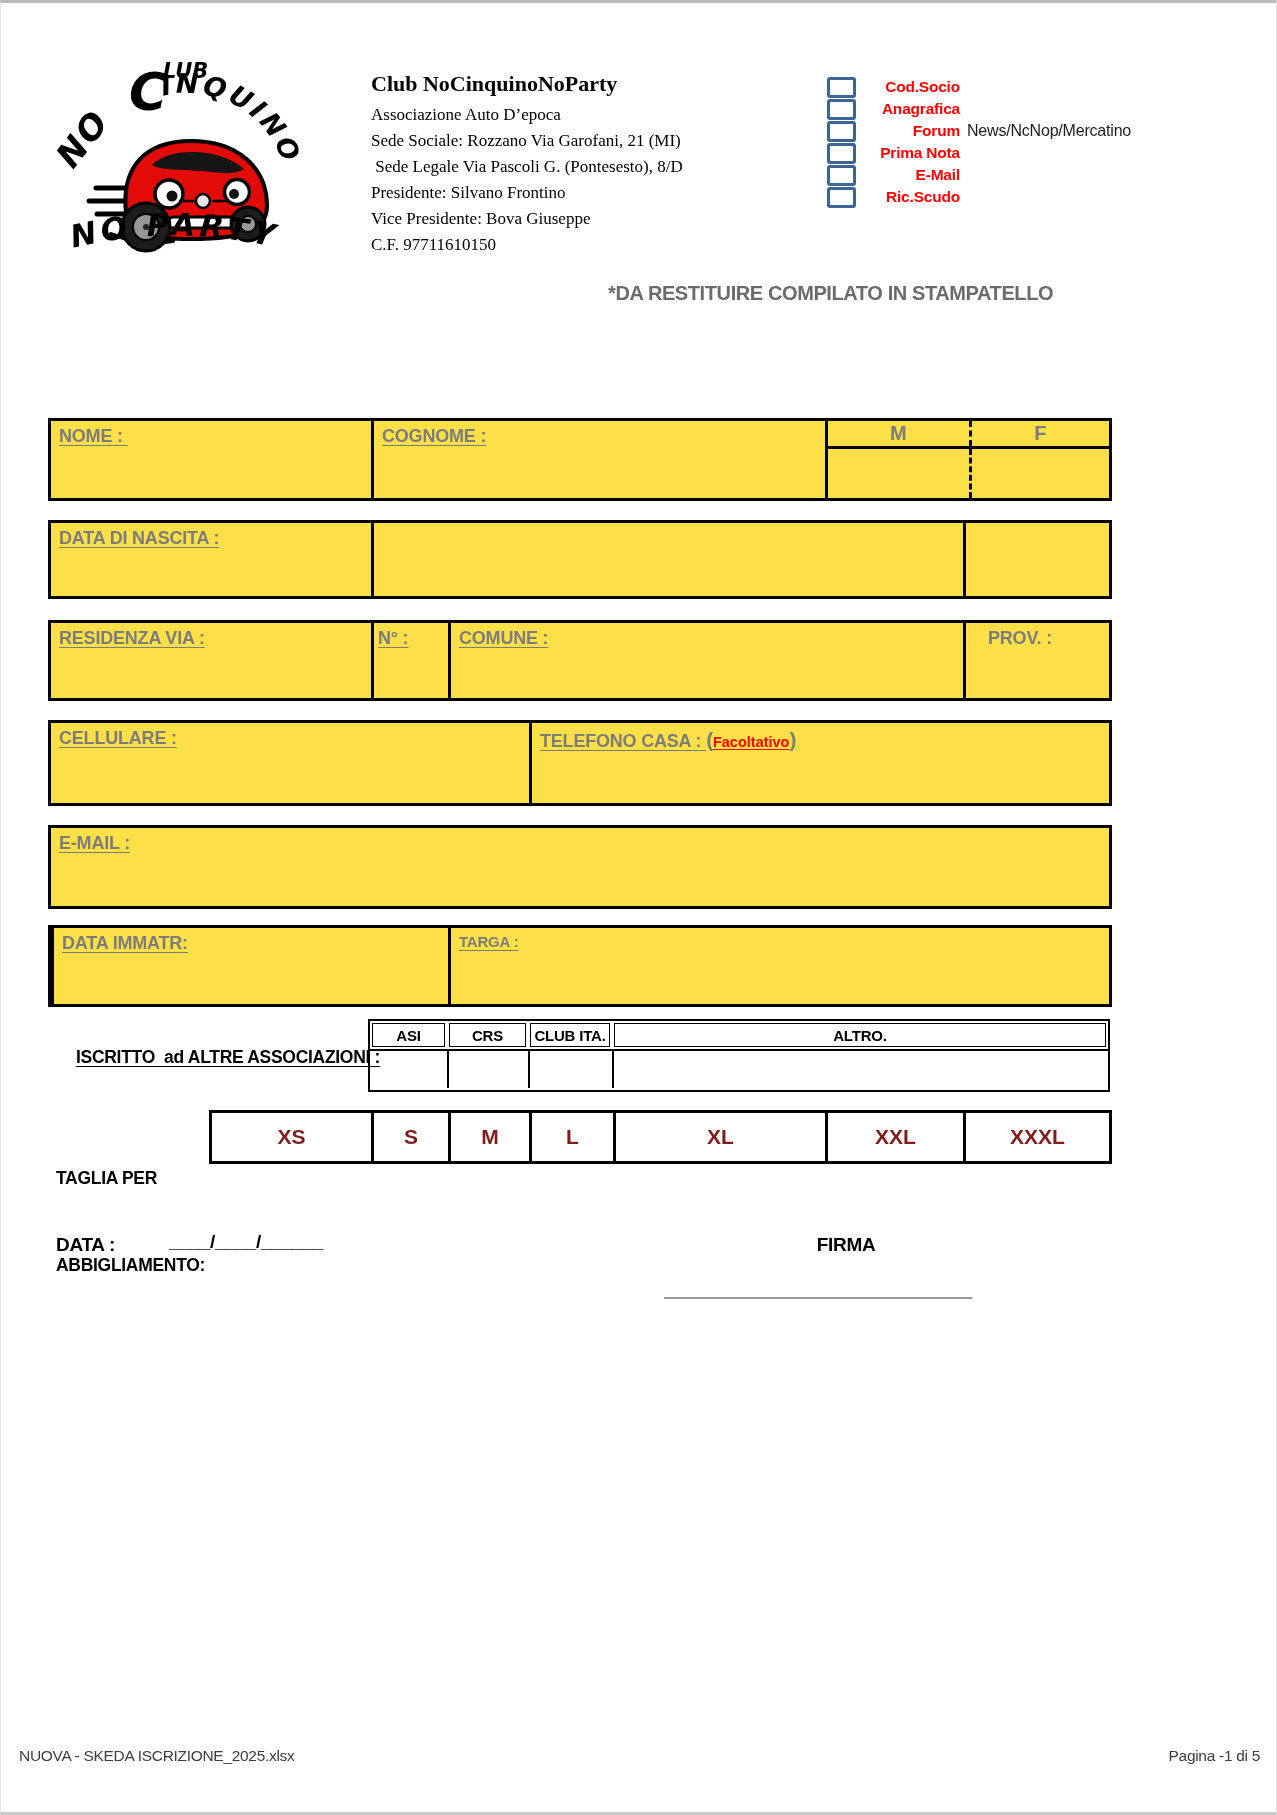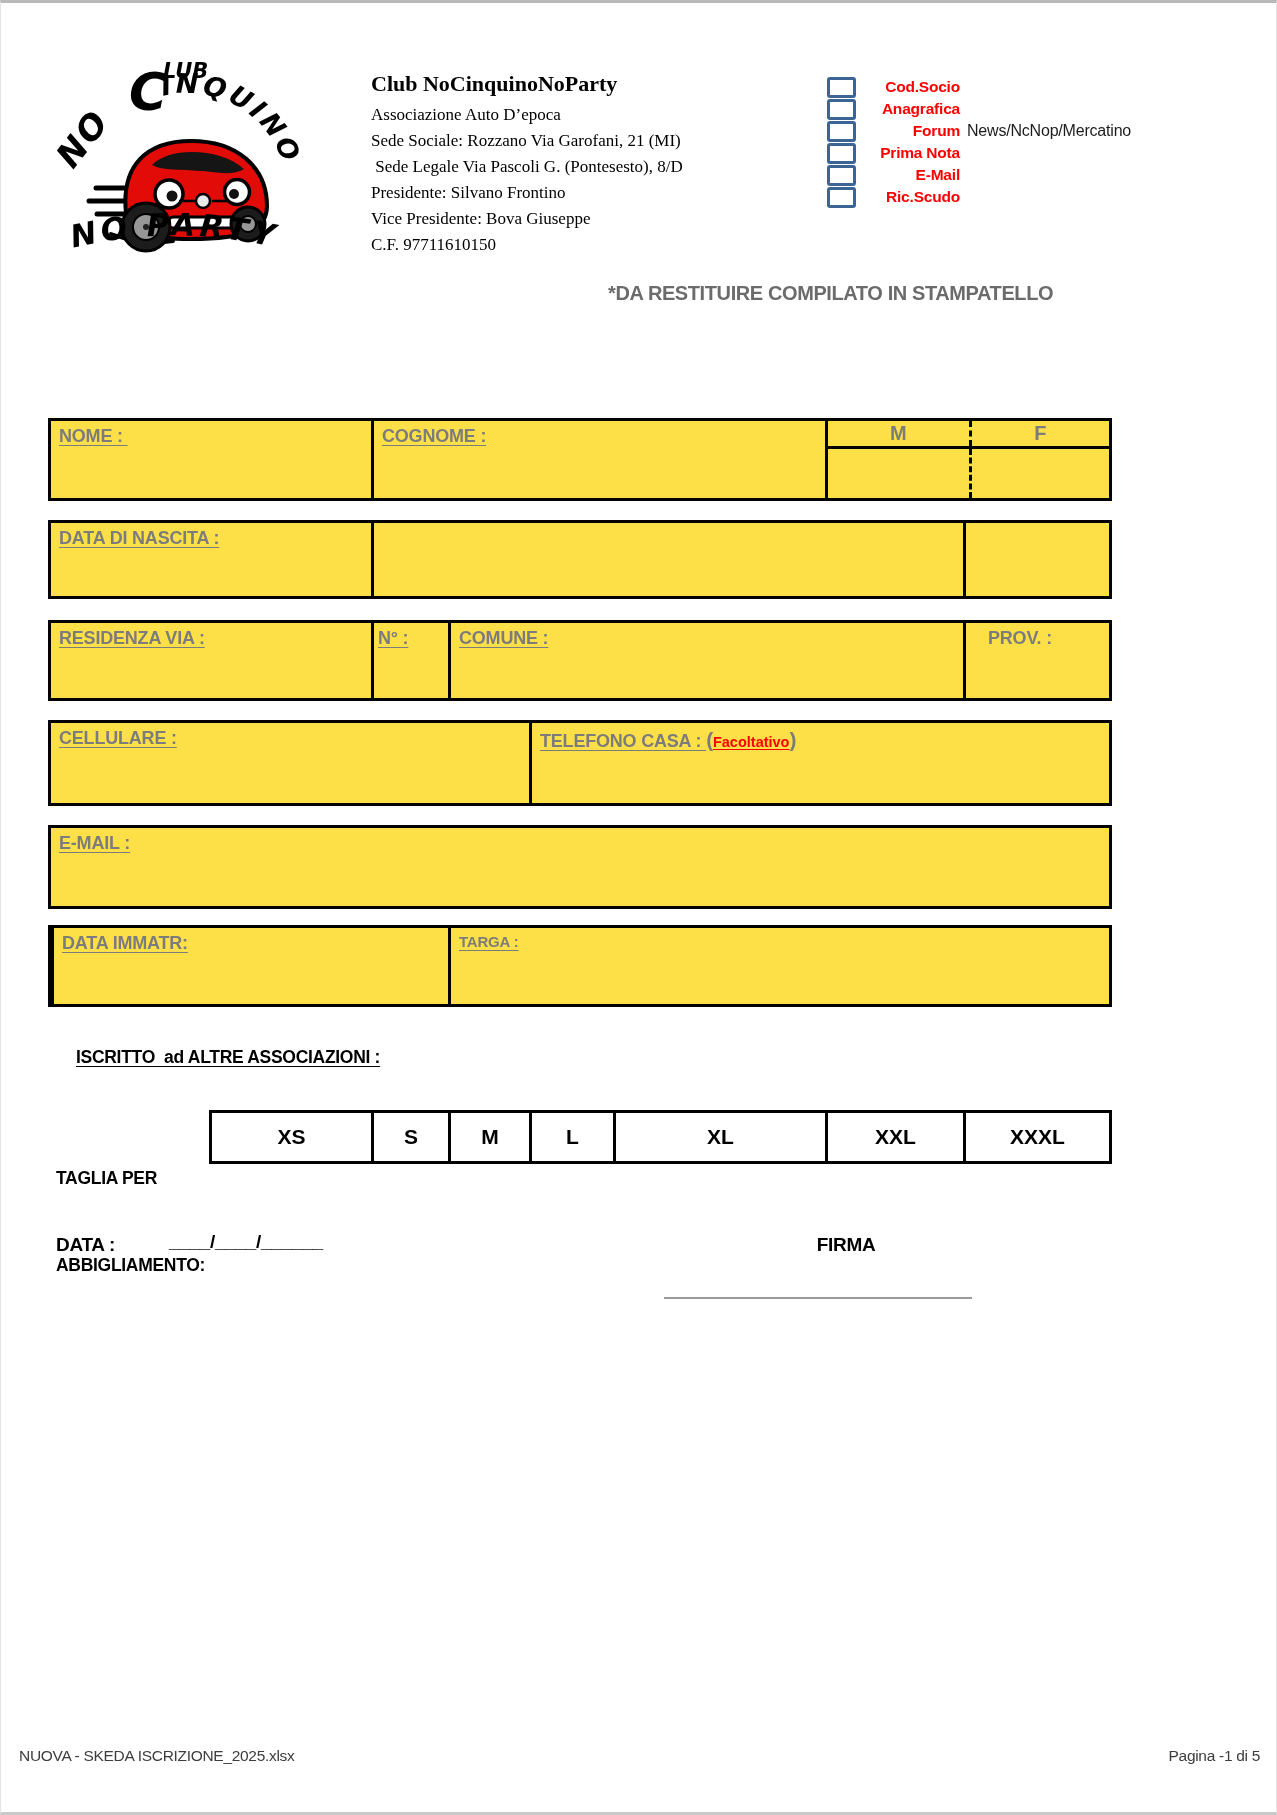--- a/index.html
+++ b/index.html
@@ -59,21 +59,21 @@
   .assoc-hcell{position:relative;}
   .assoc-hcell .inner{position:absolute;inset:2px;border:1.5px solid #000;display:flex;align-items:center;
      justify-content:center;font-weight:bold;font-size:15px;letter-spacing:-0.2px;}
   .assoc-body{display:grid;grid-template-columns:77px 81px 84px 1fr;}
   .assoc-bcell{border-left:2px solid #000;}
   .assoc-bcell:first-child{border-left:none;}
 
   
   .taglia-label{font-weight:bold;font-size:17.5px;color:#000;letter-spacing:-0.3px;line-height:29px;white-space:pre;}
   .taglia-row{border:3px solid #000;display:grid;grid-template-columns:159px 77px 81px 84px 212px 138px 1fr;}
-  .size-cell{display:flex;align-items:center;justify-content:center;color:#000000;font-weight:bold;font-size:21px;
+  .size-cell{display:flex;align-items:center;justify-content:center;color:#7f1d1d;font-weight:bold;font-size:21px;
      border-left:3px solid #000;}
   .size-cell:first-child{border-left:none;}
 
   
   .data-label{font-weight:bold;font-size:19px;letter-spacing:-0.3px;white-space:pre;}
   .sig-line{border-bottom:2px solid #9a9a9a;}
 
   
   .footer-text{color:#3d3d3d;font-size:15.5px;letter-spacing:-0.3px;white-space:nowrap;}
 </style>
@@ -231,20 +231,42 @@
   <div class="abs frow" style="left:47px;top:922px;width:1058px;height:76px;grid-template-columns:397px 165px 1fr;">
     <div class="fcell bl">
       <span class="glabel">DATA IMMATR:</span>
     </div>
     <div class="fcell bl">
       <span class="glabel small-label">TARGA :</span>
     </div>
   </div>
 
   <div class="abs assoc-label" style="left:75px;top:1044px;">ISCRITTO  ad ALTRE ASSOCIAZIONI :</div>
+  <div class="abs assoc-table" style="left:367px;top:1016px;width:738px;height:69px;">
+    <div class="assoc-head">
+      <div class="assoc-hcell">
+        <div class="inner">ASI</div>
+      </div>
+      <div class="assoc-hcell">
+        <div class="inner">CRS</div>
+      </div>
+      <div class="assoc-hcell">
+        <div class="inner">CLUB ITA.</div>
+      </div>
+      <div class="assoc-hcell">
+        <div class="inner">ALTRO.</div>
+      </div>
+    </div>
+    <div class="assoc-body">
+      <div class="assoc-bcell"></div>
+      <div class="assoc-bcell"></div>
+      <div class="assoc-bcell"></div>
+      <div class="assoc-bcell"></div>
+    </div>
+  </div>
 
   <div class="abs taglia-label" style="left:55px;top:1103px;">
     <div>TAGLIA PER</div>
     <div>ABBIGLIAMENTO:</div>
   </div>
   <div class="abs taglia-row" style="left:208px;top:1107px;width:897px;height:48px;">
     <div class="size-cell">XS</div>
     <div class="size-cell">S</div>
     <div class="size-cell">M</div>
     <div class="size-cell">L</div>

